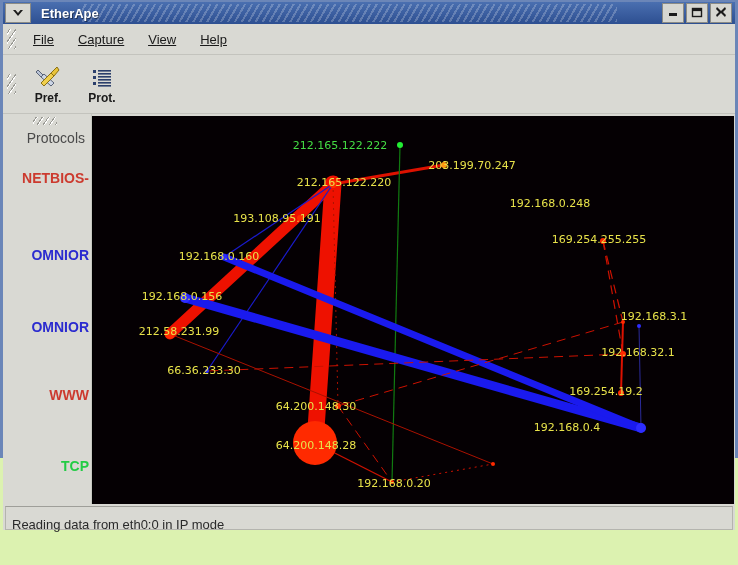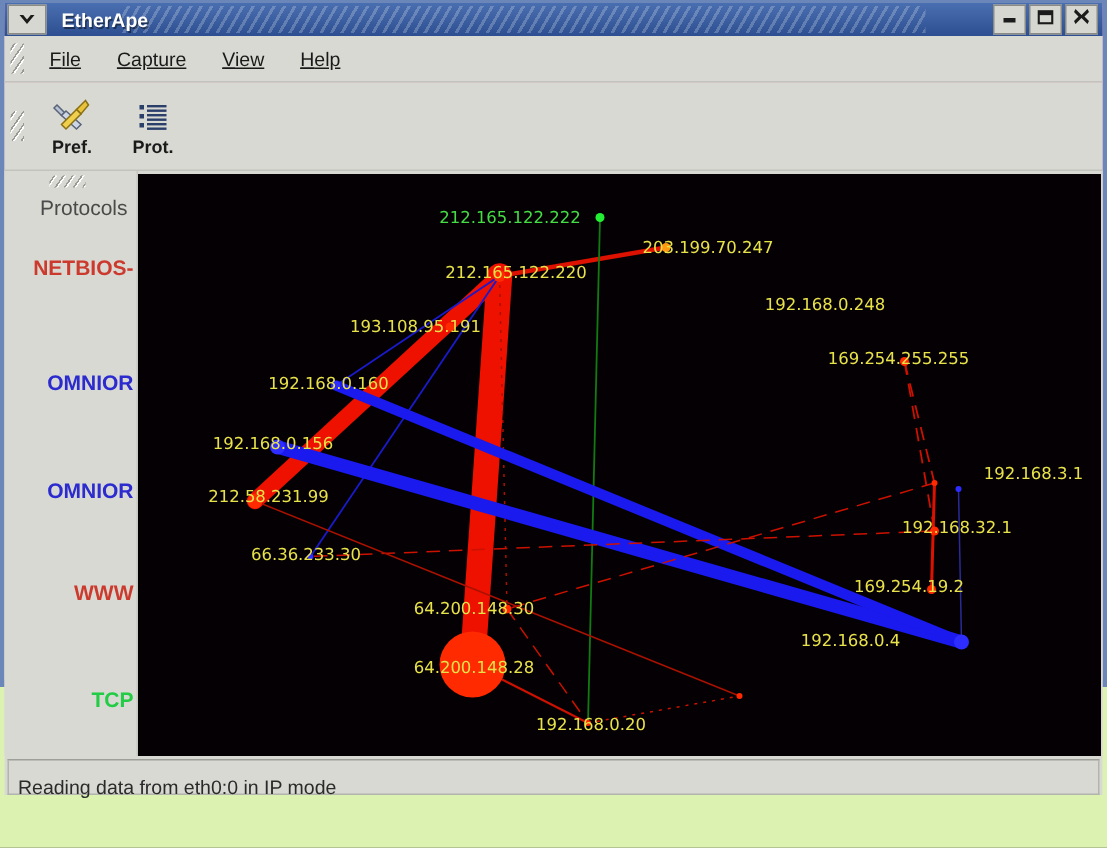--- a/index.html
+++ b/index.html
@@ -395,21 +395,21 @@
               <div class="node-label" style="left: 251px; top: 66px; color: rgb(232, 226, 74);">212.165.122.220</div>
               <div class="node-label" style="left: 457px; top: 87px; color: rgb(232, 226, 74);">192.168.0.248</div>
               <div class="node-label" style="left: 506px; top: 123px; color: rgb(232, 226, 74);">169.254.255.255</div>
               <div class="node-label" style="left: 184px; top: 102px; color: rgb(232, 226, 74);">193.108.95.191</div>
               <div class="node-label" style="left: 126px; top: 140px; color: rgb(232, 226, 74);">192.168.0.160</div>
               <div class="node-label" style="left: 89px; top: 180px; color: rgb(232, 226, 74);">192.168.0.156</div>
               <div class="node-label" style="left: 86px; top: 215px; color: rgb(232, 226, 74);">212.58.231.99</div>
               <div class="node-label" style="left: 111px; top: 254px; color: rgb(232, 226, 74);">66.36.233.30</div>
               <div class="node-label" style="left: 223px; top: 290px; color: rgb(232, 226, 74);">64.200.148.30</div>
               <div class="node-label" style="left: 223px; top: 329px; color: rgb(232, 226, 74);">64.200.148.28</div>
-              <div class="node-label" style="left: 561px; top: 200px; color: rgb(232, 226, 74); margin-left: 35px;">192.168.3.1</div>
+              <div class="node-label" style="left: 561px; top: 200px; color: rgb(232, 226, 74);">192.168.3.1</div>
               <div class="node-label" style="left: 545px; top: 236px; color: rgb(232, 226, 74);">192.168.32.1</div>
               <div class="node-label" style="left: 513px; top: 275px; color: rgb(232, 226, 74);">169.254.19.2</div>
               <div class="node-label" style="left: 474px; top: 311px; color: rgb(232, 226, 74);">192.168.0.4</div>
               <div class="node-label" style="left: 392px; top: 347px; color: rgb(232, 226, 74); margin-top: 47px;">192.168.0.6</div>
               <div class="node-label" style="left: 301px; top: 367px; color: rgb(232, 226, 74);">192.168.0.20</div>
             </div>
         </div>
       </div>
     </div>
 

